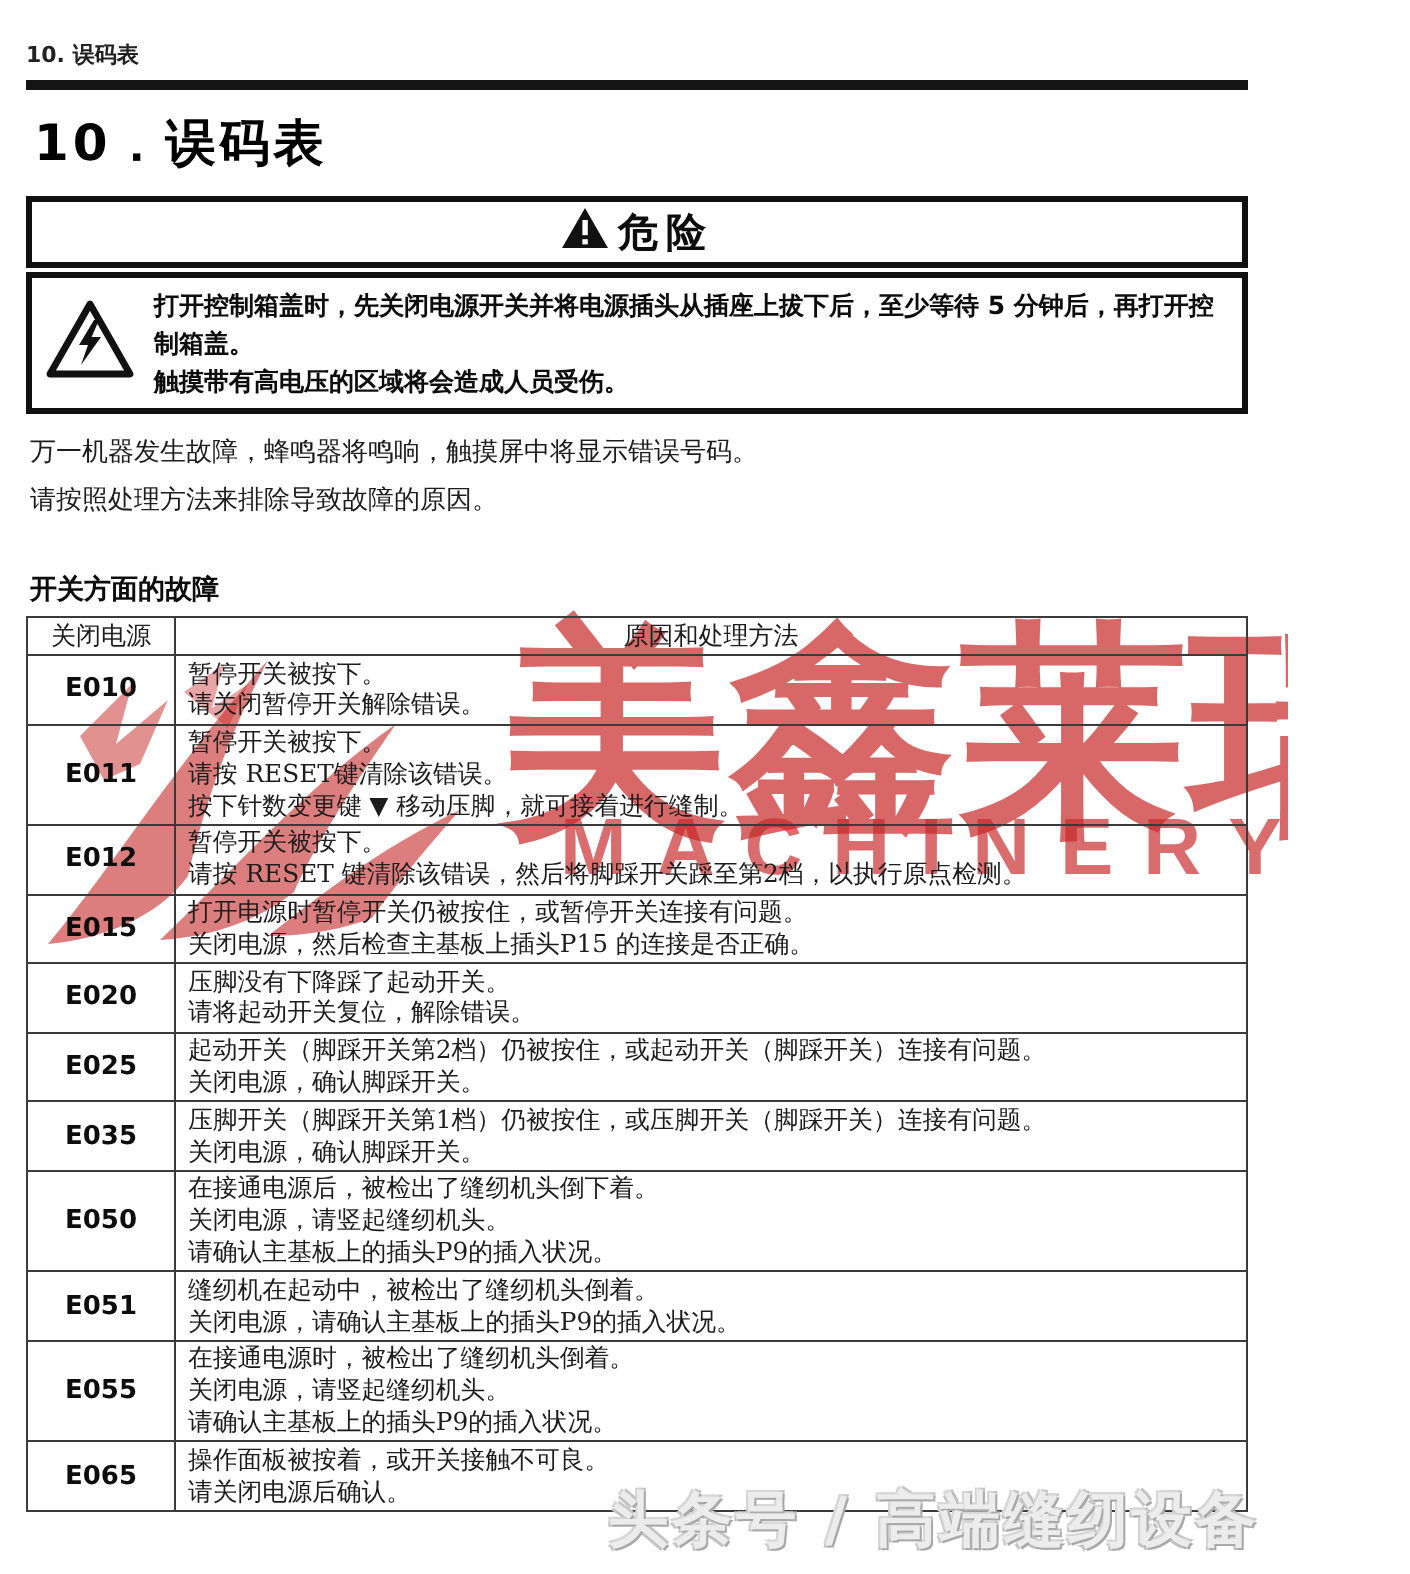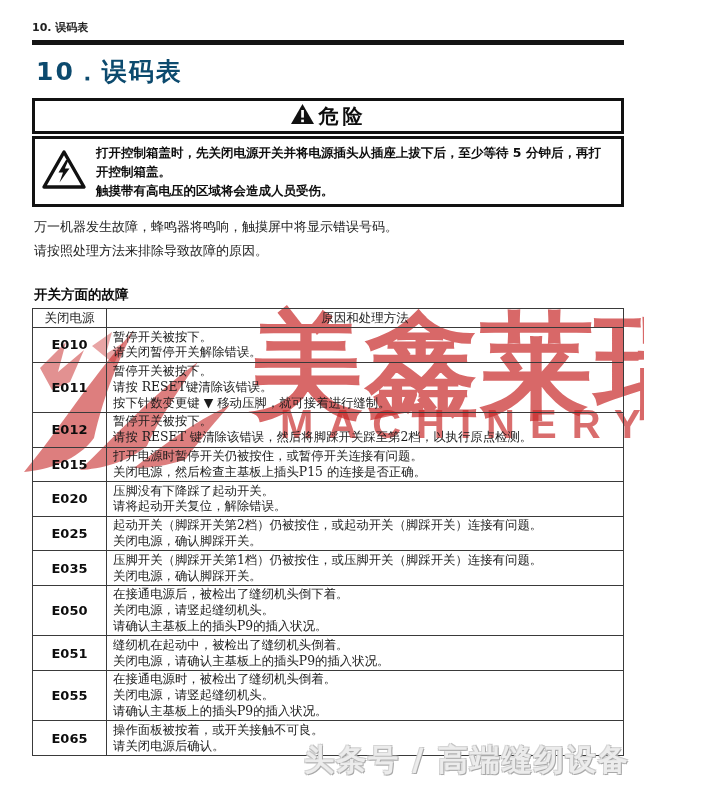--- a/index.html
+++ b/index.html
@@ -1,29 +1,29 @@
 <!DOCTYPE html>
 <html><head>
 <meta charset="utf-8">
 <style>
   html,body { margin:0; padding:0; background:#ffffff; }
   .page {
     position:relative; width:644px; height:787px; box-sizing:border-box;
     background:#ffffff; color:#1c1c1c; overflow:hidden;
-    padding:20px 20px 0 32px;
+    padding:20px 20px 0 13px;
     font-family:"DejaVu Serif", serif;
   }
   .breadcrumb {
     font-family:"DejaVu Sans", sans-serif; font-size:11px; font-weight:bold;
     color:#222; margin:0 0 5px 0;
   }
   .top-rule { height:5px; background:#141414; }
   .page-title {
     font-family:"DejaVu Sans", sans-serif; font-size:25px; font-weight:bold;
-    letter-spacing:2px; color:#0c4a6e; margin:10px 0 10px 4px;
+    letter-spacing:2px; color:#000000; margin:10px 0 10px 4px;
   }
   .danger-head {
     border:3px solid #111; height:30px; display:flex; align-items:center;
     justify-content:center; gap:4px; background:#fff;
   }
   .danger-head .danger-label {
     font-family:"DejaVu Sans", sans-serif; font-size:20px; font-weight:bold;
     letter-spacing:4px; color:#0d0d0d;
   }
   .danger-body {

